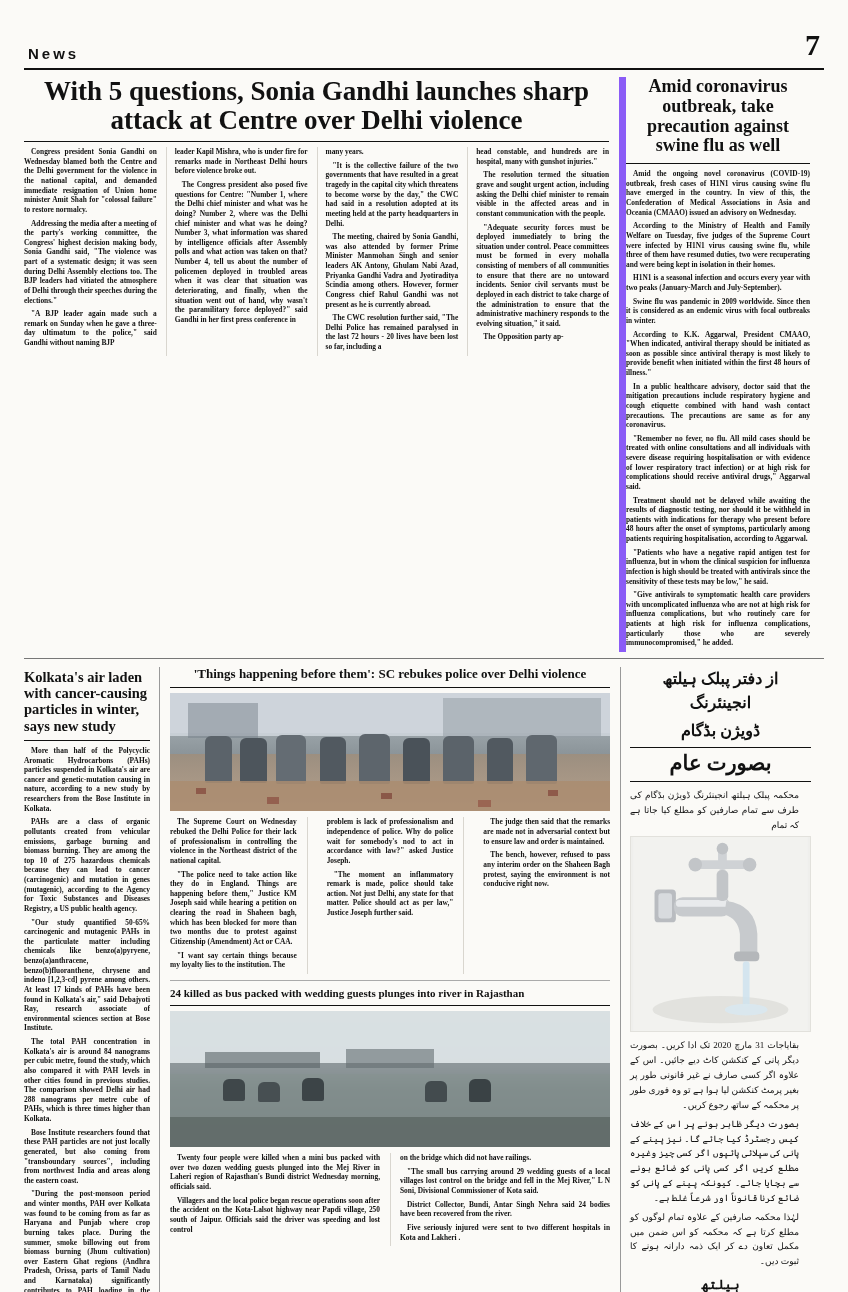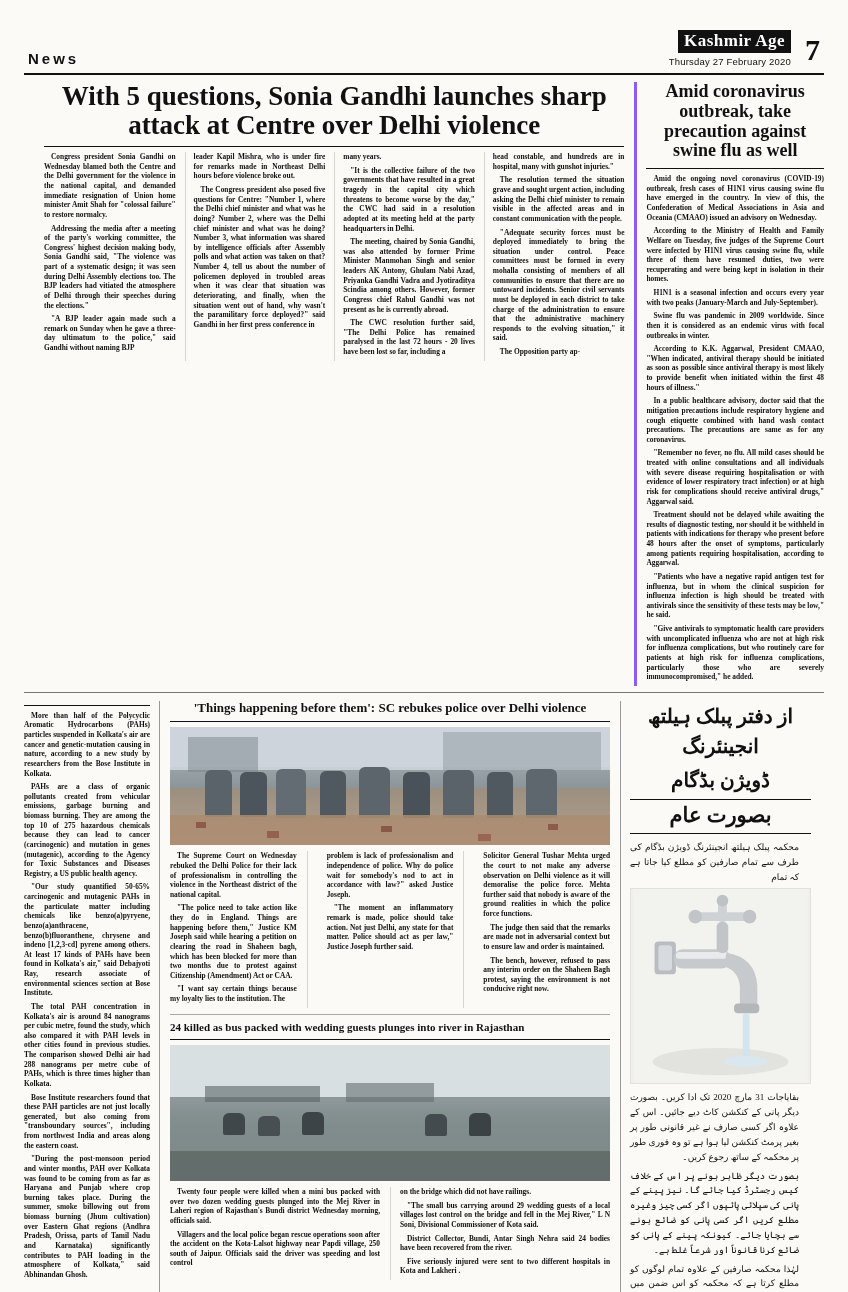--- a/index.html
+++ b/index.html
@@ -44,23 +44,23 @@
   .page-num {
     font-family: "Liberation Serif", serif;
     font-weight: bold; font-size: 30px; line-height: 1;
     padding-bottom: 2px;
   }
   .rule { height: 2px; background: #111; margin: 0 24px; }
   .rule.thin { height: 1px; background: #777; }
 
   
   .body-wrap { padding: 0 24px; }
-  .top-row { display: flex; gap: 10px; margin-top: 7px; margin-left: 20px; }
+  .top-row { display: flex; gap: 10px; margin-top: 7px; }
   .left-block { width: 585px; }
-  .right-rail { width: 191px; border-left: 3px solid #8b5cf6; padding-left: 9px; }
+  .right-rail { width: 191px; border-left: 7px solid #8b5cf6; }
 
   h1.head-main {
     font-family: "Liberation Serif", serif;
     font-weight: bold; font-size: 27px; line-height: 1.06;
     margin: 0 0 7px 0; text-align: center;
   }
   h2.head-rail {
     font-family: "Liberation Serif", serif;
     font-weight: bold; font-size: 18px; line-height: 1.1;
     margin: 0 0 7px 0; text-align: center;
@@ -107,21 +107,21 @@
     background: linear-gradient(#dfe4e6 0%, #cfd7da 40%, #97a2a4 58%, #6f7a78 100%);
   }
   .ph-shape { position: absolute; background: rgba(60,70,80,0.55); }
   .ph-person { position: absolute; border-radius: 6px 6px 2px 2px; }
 
   
   .urdu-block { margin-top: 0; }
   h3.urdu-head {
     direction: rtl; text-align: center;
     font-family: "Liberation Serif", serif;
-    font-weight: bold; font-size: 20px; line-height: 1.5;
+    font-weight: bold; font-size: 16px; line-height: 1.5;
     margin: 0 0 4px 0;
   }
   .urdu-banner {
     direction: rtl; text-align: center;
     font-weight: bold; font-size: 21px; letter-spacing: 2px;
     border-top: 1.5px solid #111; border-bottom: 1.5px solid #111;
     padding: 3px 0 5px 0; margin: 2px 0 6px 0;
   }
   p.urdu-txt {
     direction: rtl; text-align: justify;
@@ -148,24 +148,20 @@
   .flow-4 > div + div { border-left:1px solid #d9d6cf; padding-left:8px; }
 </style>
 </head>
 <body>
 
 <div class="page">
 
   <div class="masthead">
     <div class="section-name">News</div>
     <div class="masthead-right">
-      <div class="logo-box">
-        <div class="logo-main">Kashmir Age</div>
-        <div class="logo-date">Thursday 27 February 2020</div>
-      </div>
       <div class="page-num">7</div>
     </div>
   </div>
   <div class="rule"></div>
 
   <div class="body-wrap">
 
     <div class="top-row">
 
       <div class="left-block">
@@ -210,20 +206,21 @@
         <p class="body-txt ind">"Patients who have a negative rapid antigen test for influenza, but in whom the clinical suspicion for influenza infection is high should be treated with antivirals since the sensitivity of these tests may be low," he said.</p>
         <p class="body-txt ind">"Give antivirals to symptomatic health care providers with uncomplicated influenza who are not at high risk for influenza complications, but who routinely care for patients at high risk for influenza complications, particularly those who are severely immunocompromised," he added.</p>
       </div>
     </div>
 
     <div class="rule thin" style="margin:6px 0 0 0;"></div>
 
     <div class="mid-row">
 
       <div class="mid-left">
+        <h3 class="head-kolkata">Kolkata's air laden with cancer-causing particles in winter, says new study</h3>
         <div class="hr-dark"></div>
         <p class="body-txt ind">More than half of the Polycyclic Aromatic Hydrocarbons (PAHs) particles suspended in Kolkata's air are cancer and genetic-mutation causing in nature, according to a new study by researchers from the Bose Institute in Kolkata.</p>
         <p class="body-txt ind">PAHs are a class of organic pollutants created from vehicular emissions, garbage burning and biomass burning. They are among the top 10 of 275 hazardous chemicals because they can lead to cancer (carcinogenic) and mutation in genes (mutagenic), according to the Agency for Toxic Substances and Diseases Registry, a US public health agency.</p>
         <p class="body-txt ind">"Our study quantified 50-65% carcinogenic and mutagenic PAHs in the particulate matter including chemicals like benzo(a)pyryene, benzo(a)anthracene, benzo(b)fluoranthene, chrysene and indeno [1,2,3-cd] pyrene among others. At least 17 kinds of PAHs have been found in Kolkata's air," said Debajyoti Ray, research associate of environmental sciences section at Bose Institute.</p>
         <p class="body-txt ind">The total PAH concentration in Kolkata's air is around 84 nanograms per cubic metre, found the study, which also compared it with PAH levels in other cities found in previous studies. The comparison showed Delhi air had 288 nanograms per metre cube of PAHs, which is three times higher than Kolkata.</p>
         <p class="body-txt ind">Bose Institute researchers found that these PAH particles are not just locally generated, but also coming from "transboundary sources", including from northwest India and areas along the eastern coast.</p>
         <p class="body-txt ind">"During the post-monsoon period and winter months, PAH over Kolkata was found to be coming from as far as Haryana and Punjab where crop burning takes place. During the summer, smoke billowing out from biomass burning (Jhum cultivation) over Eastern Ghat regions (Andhra Pradesh, Orissa, parts of Tamil Nadu and Karnataka) significantly contributes to PAH loading in the atmosphere of Kolkata," said Abhinandan Ghosh.</p>
       </div>
 
       <div class="mid-center">
@@ -257,21 +254,20 @@
             <div>
               <p class="body-txt ind">The Supreme Court on Wednesday rebuked the Delhi Police for their lack of professionalism in controlling the violence in the Northeast district of the national capital.</p>
               <p class="body-txt ind">"The police need to take action like they do in England. Things are happening before them," Justice KM Joseph said while hearing a petition on clearing the road in Shaheen bagh, which has been blocked for more than two months due to protest against Citizenship (Amendment) Act or CAA.</p>
               <p class="body-txt ind">"I want say certain things because my loyalty lies to the institution. The</p>
             </div>
             <div>
               <p class="body-txt">problem is lack of professionalism and independence of police. Why do police wait for somebody's nod to act in accordance with law?" asked Justice Joseph.</p>
               <p class="body-txt ind">"The moment an inflammatory remark is made, police should take action. Not just Delhi, any state for that matter. Police should act as per law," Justice Joseph further said.</p>
             </div>
             <div>
-              <p class="body-txt">Solicitor General Tushar Mehta urged the court to not make any adverse observation on Delhi violence as it will demoralise the police force. Mehta further said that nobody is aware of the ground realities in which the police force functions.</p>
               <p class="body-txt ind">The judge then said that the remarks are made not in adversarial context but to ensure law and order is maintained.</p>
               <p class="body-txt ind">The bench, however, refused to pass any interim order on the Shaheen Bagh protest, saying the environment is not conducive right now.</p>
             </div>
           </div>
         </div>
 
         <div class="hr-light"></div>
 
         <div>
           <h3 class="head-center" style="font-size:11px;text-align:left;padding-right:4px;">24 killed as bus packed with wedding guests plunges into river in Rajasthan</h3>

